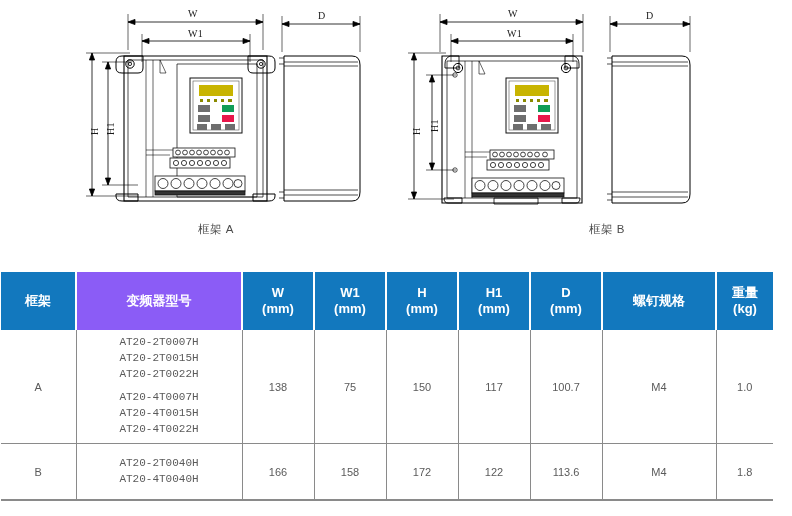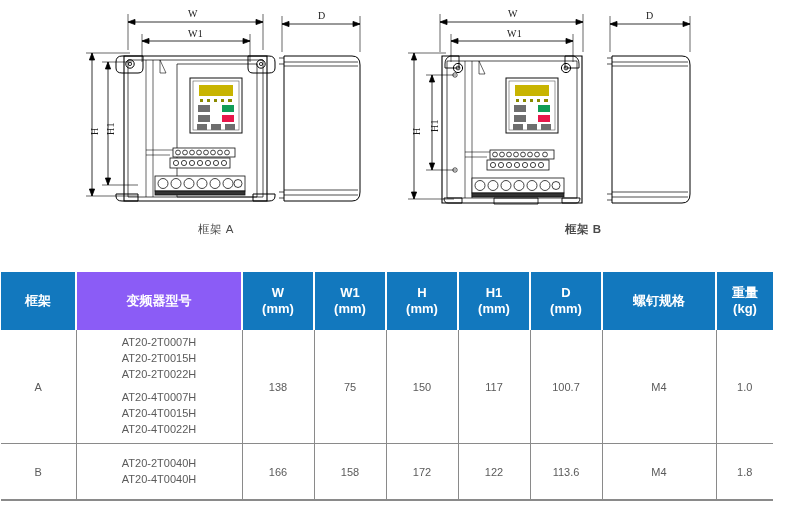--- a/index.html
+++ b/index.html
@@ -23,21 +23,21 @@
 
   .caption{
     position:absolute;
     font-size:11.5px;
     color:#4a4a4a;
     letter-spacing:.5px;
     white-space:nowrap;
     text-align:right;
   }
   .cap-a{left:198px;top:222px;}
-  .cap-b{left:565px;top:222px;font-weight:bold;}
+  .cap-b{left:589px;top:222px;}
 
   
   .dimlabel{
     position:absolute;
     font-family:"Liberation Serif","DejaVu Serif",serif;
     font-size:10px;
     color:#1a1a1a;
     white-space:nowrap;
     letter-spacing:.3px;
   }
@@ -79,21 +79,21 @@
     padding:4px 2px;
   }
   table.spec td:last-child{border-right:none;}
   table.spec tr.row-a td{height:105px;}
   table.spec tr.row-b td{height:47px;}
   table.spec tr:last-child td{border-bottom:2px solid #8a8a8a;}
 
   td.frame-cell{font-size:13px;color:#3c3c3c;}
   td.model-cell{text-align:center;line-height:1.45;font-size:10.5px;color:#5a5a5a;}
   .model-gap{height:7px;}
-  .mline{display:block;}
+  .mline{display:block;font-family:Liberation Mono, monospace;}
 </style>
 </head>
 <body>
 
 <div class="page">
 
   <div class="drawings">
 
     <div class="frame-group frame-a">
       <svg class="svg-draw" width="330" height="215" viewBox="0 0 330 215">

